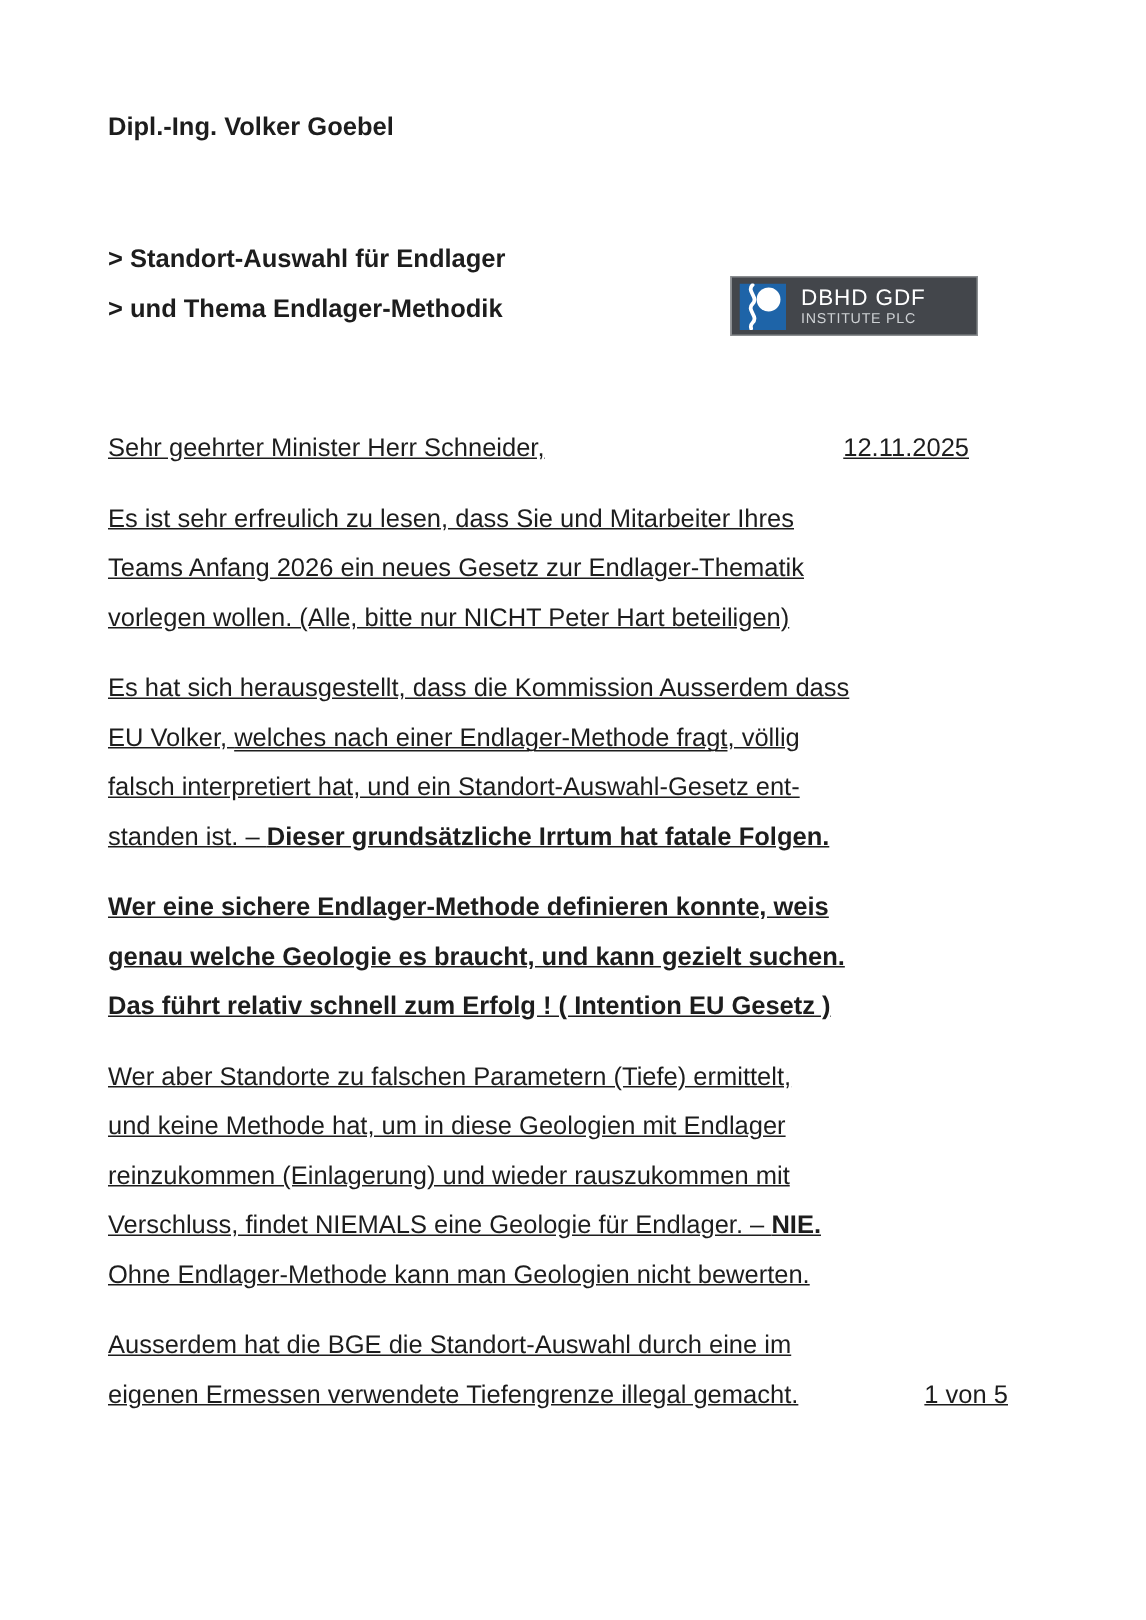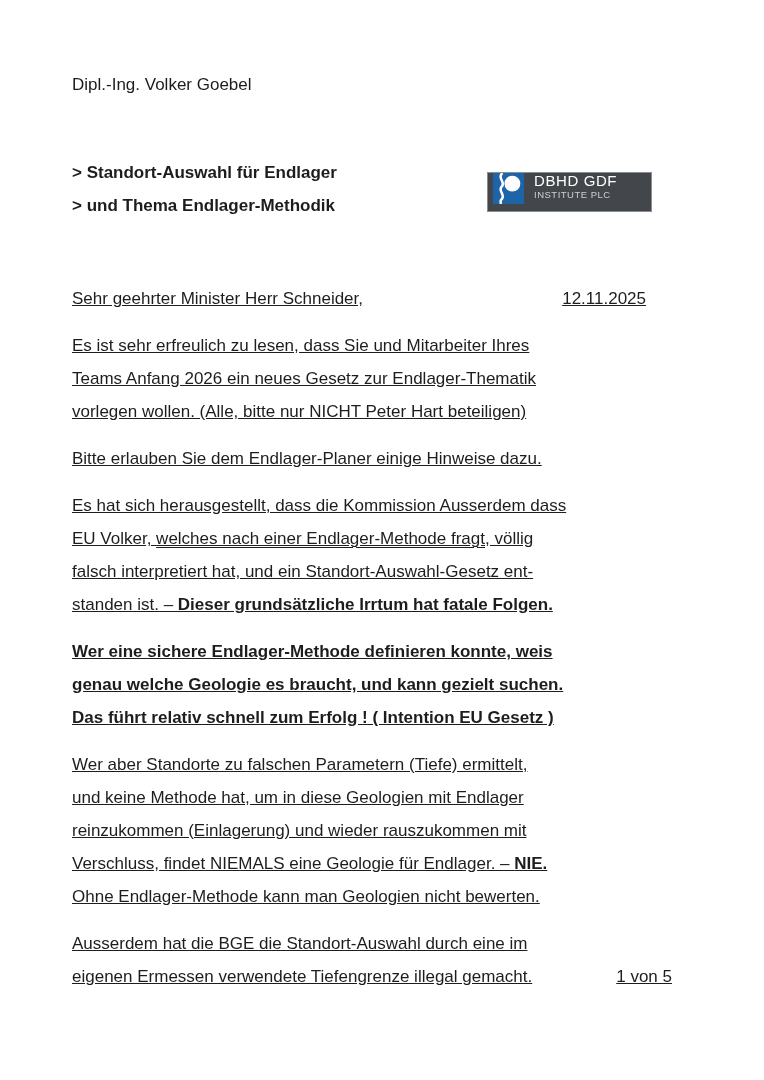--- a/index.html
+++ b/index.html
@@ -14,30 +14,30 @@
   }
   .line { font-size: 17px; line-height: 33px; white-space: nowrap; }
   .b { font-weight: bold; }
   .u { text-decoration: underline; text-underline-offset: 3px; text-decoration-thickness: 1px; }
 
   #header {
     position: absolute; top: 73px; left: 72px; width: 600px;
     display: flex; justify-content: space-between;
     font-size: 17px; line-height: 24px; white-space: nowrap;
   }
-  #header .right { margin-right: 19px; }
+  #header .right { margin-right: 19px; font-weight: bold; }
 
   #subject { position: absolute; top: 156px; left: 72px; }
 
   #logo {
-    position: absolute; top: 172px; left: 487px;
+    position: absolute; top: 184px; left: 487px;
     width: 165px; height: 40px; box-sizing: border-box;
     background: #43464b;
     border: 1px solid #8b8e91;
-    display: flex; align-items: flex-start;
+    display: flex; align-items: center;
     padding-left: 5px; gap: 10px;
   }
   .logo-text { display: flex; flex-direction: column; justify-content: center; }
   .logo-title { color: #ffffff; font-size: 15px; line-height: 16px; letter-spacing: 0.6px; }
   .logo-sub   { color: #cdd0d3; font-size: 9.5px; line-height: 11px; letter-spacing: 0.5px; }
 
   #main { position: absolute; top: 282px; left: 72px; width: 600px; text-decoration: underline; }
   .para { margin-bottom: 14px; }
   .flexrow { display: flex; justify-content: space-between; }
   .date { margin-right: 26px; }
@@ -77,23 +77,20 @@
       <span class="line">Sehr geehrter Minister Herr Schneider,</span>
       <span class="line date">12.11.2025</span>
     </div>
 
     <div class="para">
       <div class="line">Es ist sehr erfreulich zu lesen, dass Sie und Mitarbeiter Ihres</div>
       <div class="line">Teams Anfang 2026 ein neues Gesetz zur Endlager-Thematik</div>
       <div class="line">vorlegen wollen. (Alle, bitte nur NICHT Peter Hart beteiligen)</div>
     </div>
 
-    <div class="para">
-      <div class="line">Bitte erlauben Sie dem Endlager-Planer einige Hinweise dazu.</div>
-    </div>
 
     <div class="para">
       <div class="line">Es hat sich herausgestellt, dass die Kommission Ausserdem dass</div>
       <div class="line"><span>EU Volker, </span><span class="u">welches nach einer Endlager-Methode fragt</span><span>, völlig</span></div>
       <div class="line">falsch interpretiert hat, und ein Standort-Auswahl-Gesetz ent-</div>
       <div class="line"><span>standen ist. – </span><span class="b">Dieser grundsätzliche Irrtum hat fatale Folgen.</span></div>
     </div>
 
     <div class="para">
       <div class="line b">Wer eine sichere Endlager-Methode definieren konnte, weis</div>

